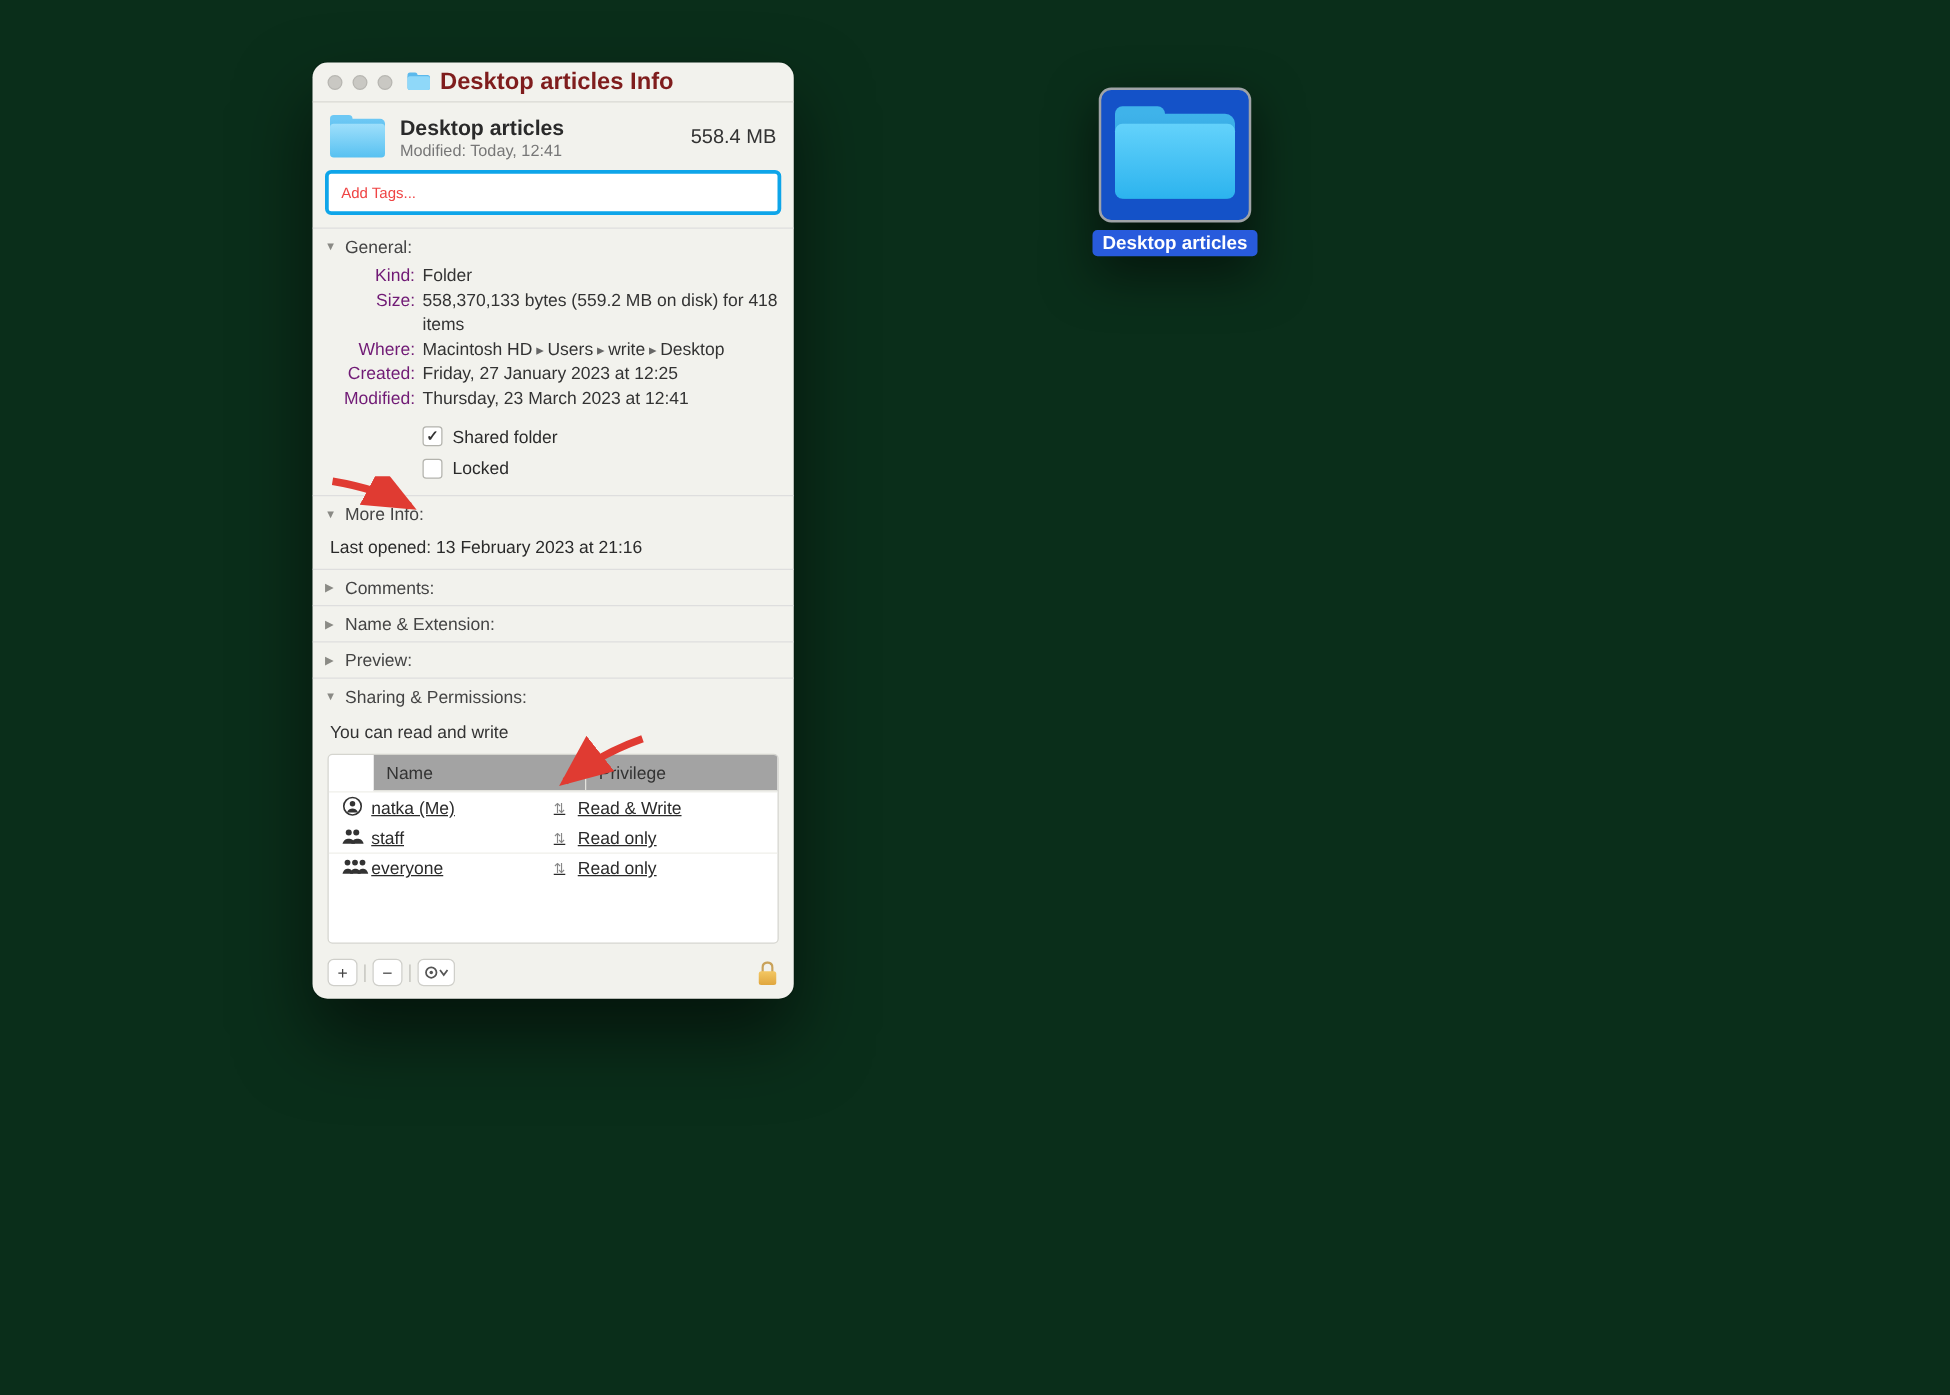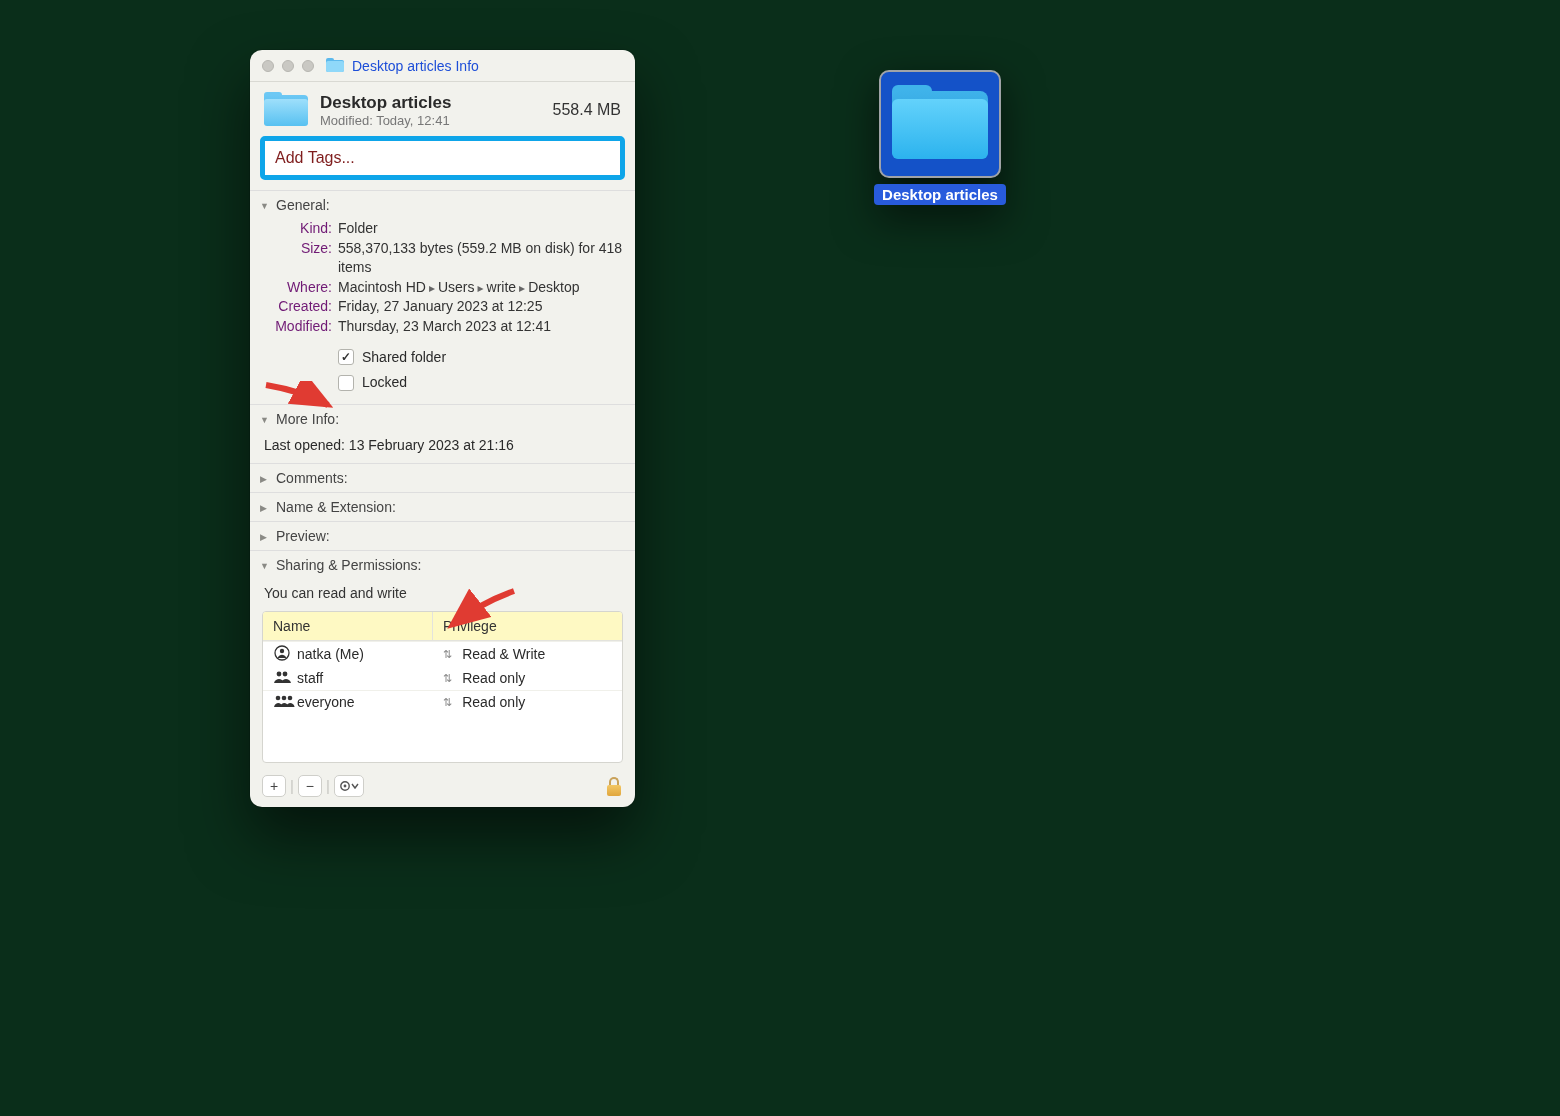--- a/index.html
+++ b/index.html
@@ -26,21 +26,21 @@
   }
 
   .titlebar {
     display: flex; align-items: center; gap: 8px;
     height: 32px; padding: 0 12px;
     border-bottom: 1px solid #d9d9d3;
   }
   .traffic { display:flex; gap:8px; }
   .dot { width: 12px; height: 12px; border-radius: 50%; background:#c9c8c3; border:1px solid #b7b6b1; }
   .titlebar .tb-icon { margin-left: 4px; }
-  .titlebar .tb-title { font-weight:400; color:#1d4ed8; font-size:14px; }
+  .titlebar .tb-title { font-weight:700; color:#7f1d1d; font-size:19px; }
 
   .header {
     display:flex; align-items:center; padding: 10px 14px 8px 14px; gap:12px;
   }
   .folder-icon-lg {
     width: 44px; height: 36px; position: relative;
   }
   .folder-icon-lg .back {
     position:absolute; left:0; top:3px; width:44px; height:30px;
     background: linear-gradient(#6dc8f4,#3fb0e8);
@@ -71,25 +71,25 @@
     background:#8fd8f9; border-radius:2px;
   }
 
   .header-text { flex:1; }
   .header-title { font-weight:700; font-size:17px; }
   .header-sub { font-size:13px; color:#777; }
   .header-size { font-size:16px; color:#333; margin-left:auto; white-space:nowrap; }
 
   .tags-field {
     margin: 0 10px 10px 10px;
-    border:5px solid #0ea5e9;
+    border:3px solid #0ea5e9;
     background:#fff;
     border-radius:5px;
-    font-size:16px;
-    color:#7f1d1d;
+    font-size:12px;
+    color:#ef4444;
     padding: 8px 10px;
   }
 
   .section-header {
     display:flex; align-items:center; gap:6px;
     font-size:14px; color:#444; padding: 6px 10px;
     border-top:1px solid #dedede;
   }
   .section-header.first { border-top:1px solid #dedede; }
   .disclosure { width:10px; display:inline-block; color:#8a8a85; font-size:11px;}
@@ -117,26 +117,26 @@
     margin: 0 12px 6px 12px;
     border:1px solid #d5d5cf;
     border-radius:4px;
     background:#fff;
     overflow:hidden;
   }
   .perm-head, .perm-row {
     display:grid; grid-template-columns: 170px 1fr;
     font-size:14px;
   }
-  .perm-head { background:#fef9c3; border-bottom:1px solid #e3e3dd; }
+  .perm-head { background:#a3a3a3; border-bottom:1px solid #e3e3dd;margin-left:36px; }
   .perm-head > div { padding:6px 10px; color:#333;}
   .perm-head > div:first-child { border-right:1px solid #e3e3dd; }
   .perm-row { border-top:1px solid #f0f0ea; }
   .perm-row:nth-child(2) { border-top:none; }
-  .perm-row > div { padding:3px 10px; display:flex; align-items:center; gap:6px;}
+  .perm-row > div { padding:3px 10px; display:flex; align-items:center; gap:6px;text-decoration:underline;}
   .perm-empty { height: 48px; }
   .priv-sort { color:#888; font-size:11px; margin-right:4px;}
   .perm-icon { width:18px; text-align:center; font-size:14px; color:#333; }
 
   .toolbar {
     display:flex; align-items:center; gap:2px;
     padding: 6px 12px 4px 12px;
   }
   .tb-btn {
     border:1px solid #cfcfca; background:#fff; border-radius:5px;

